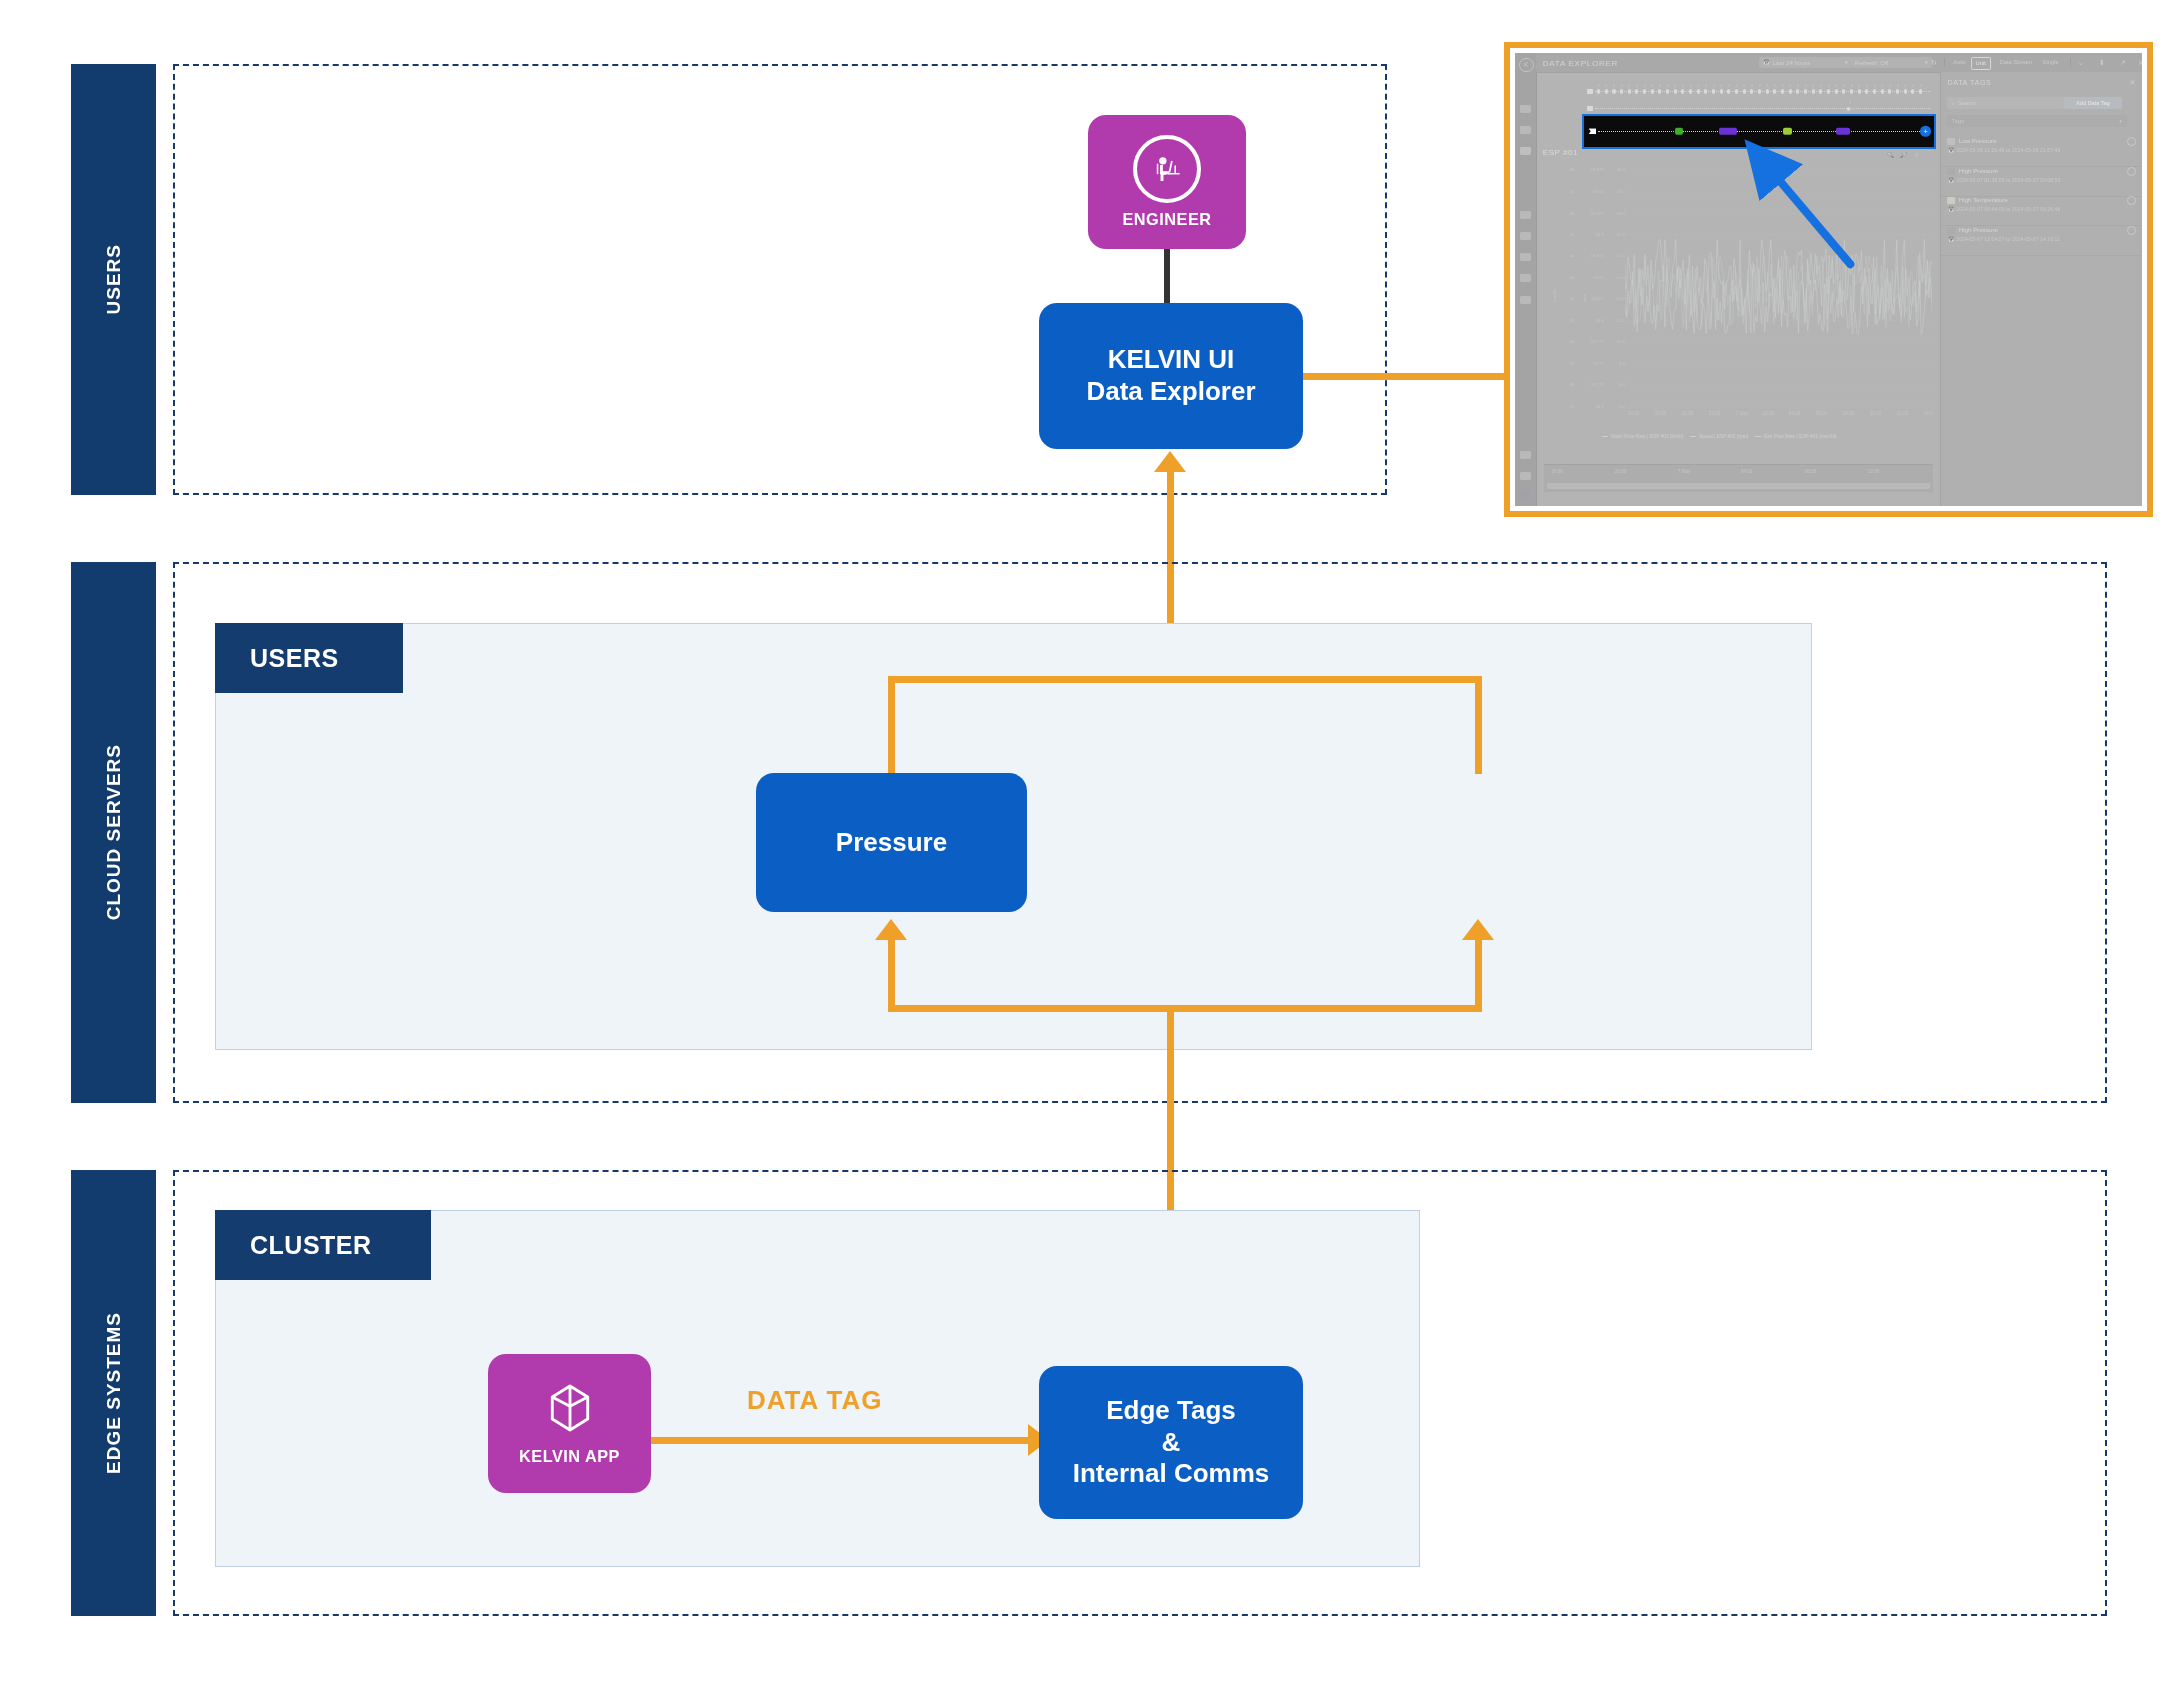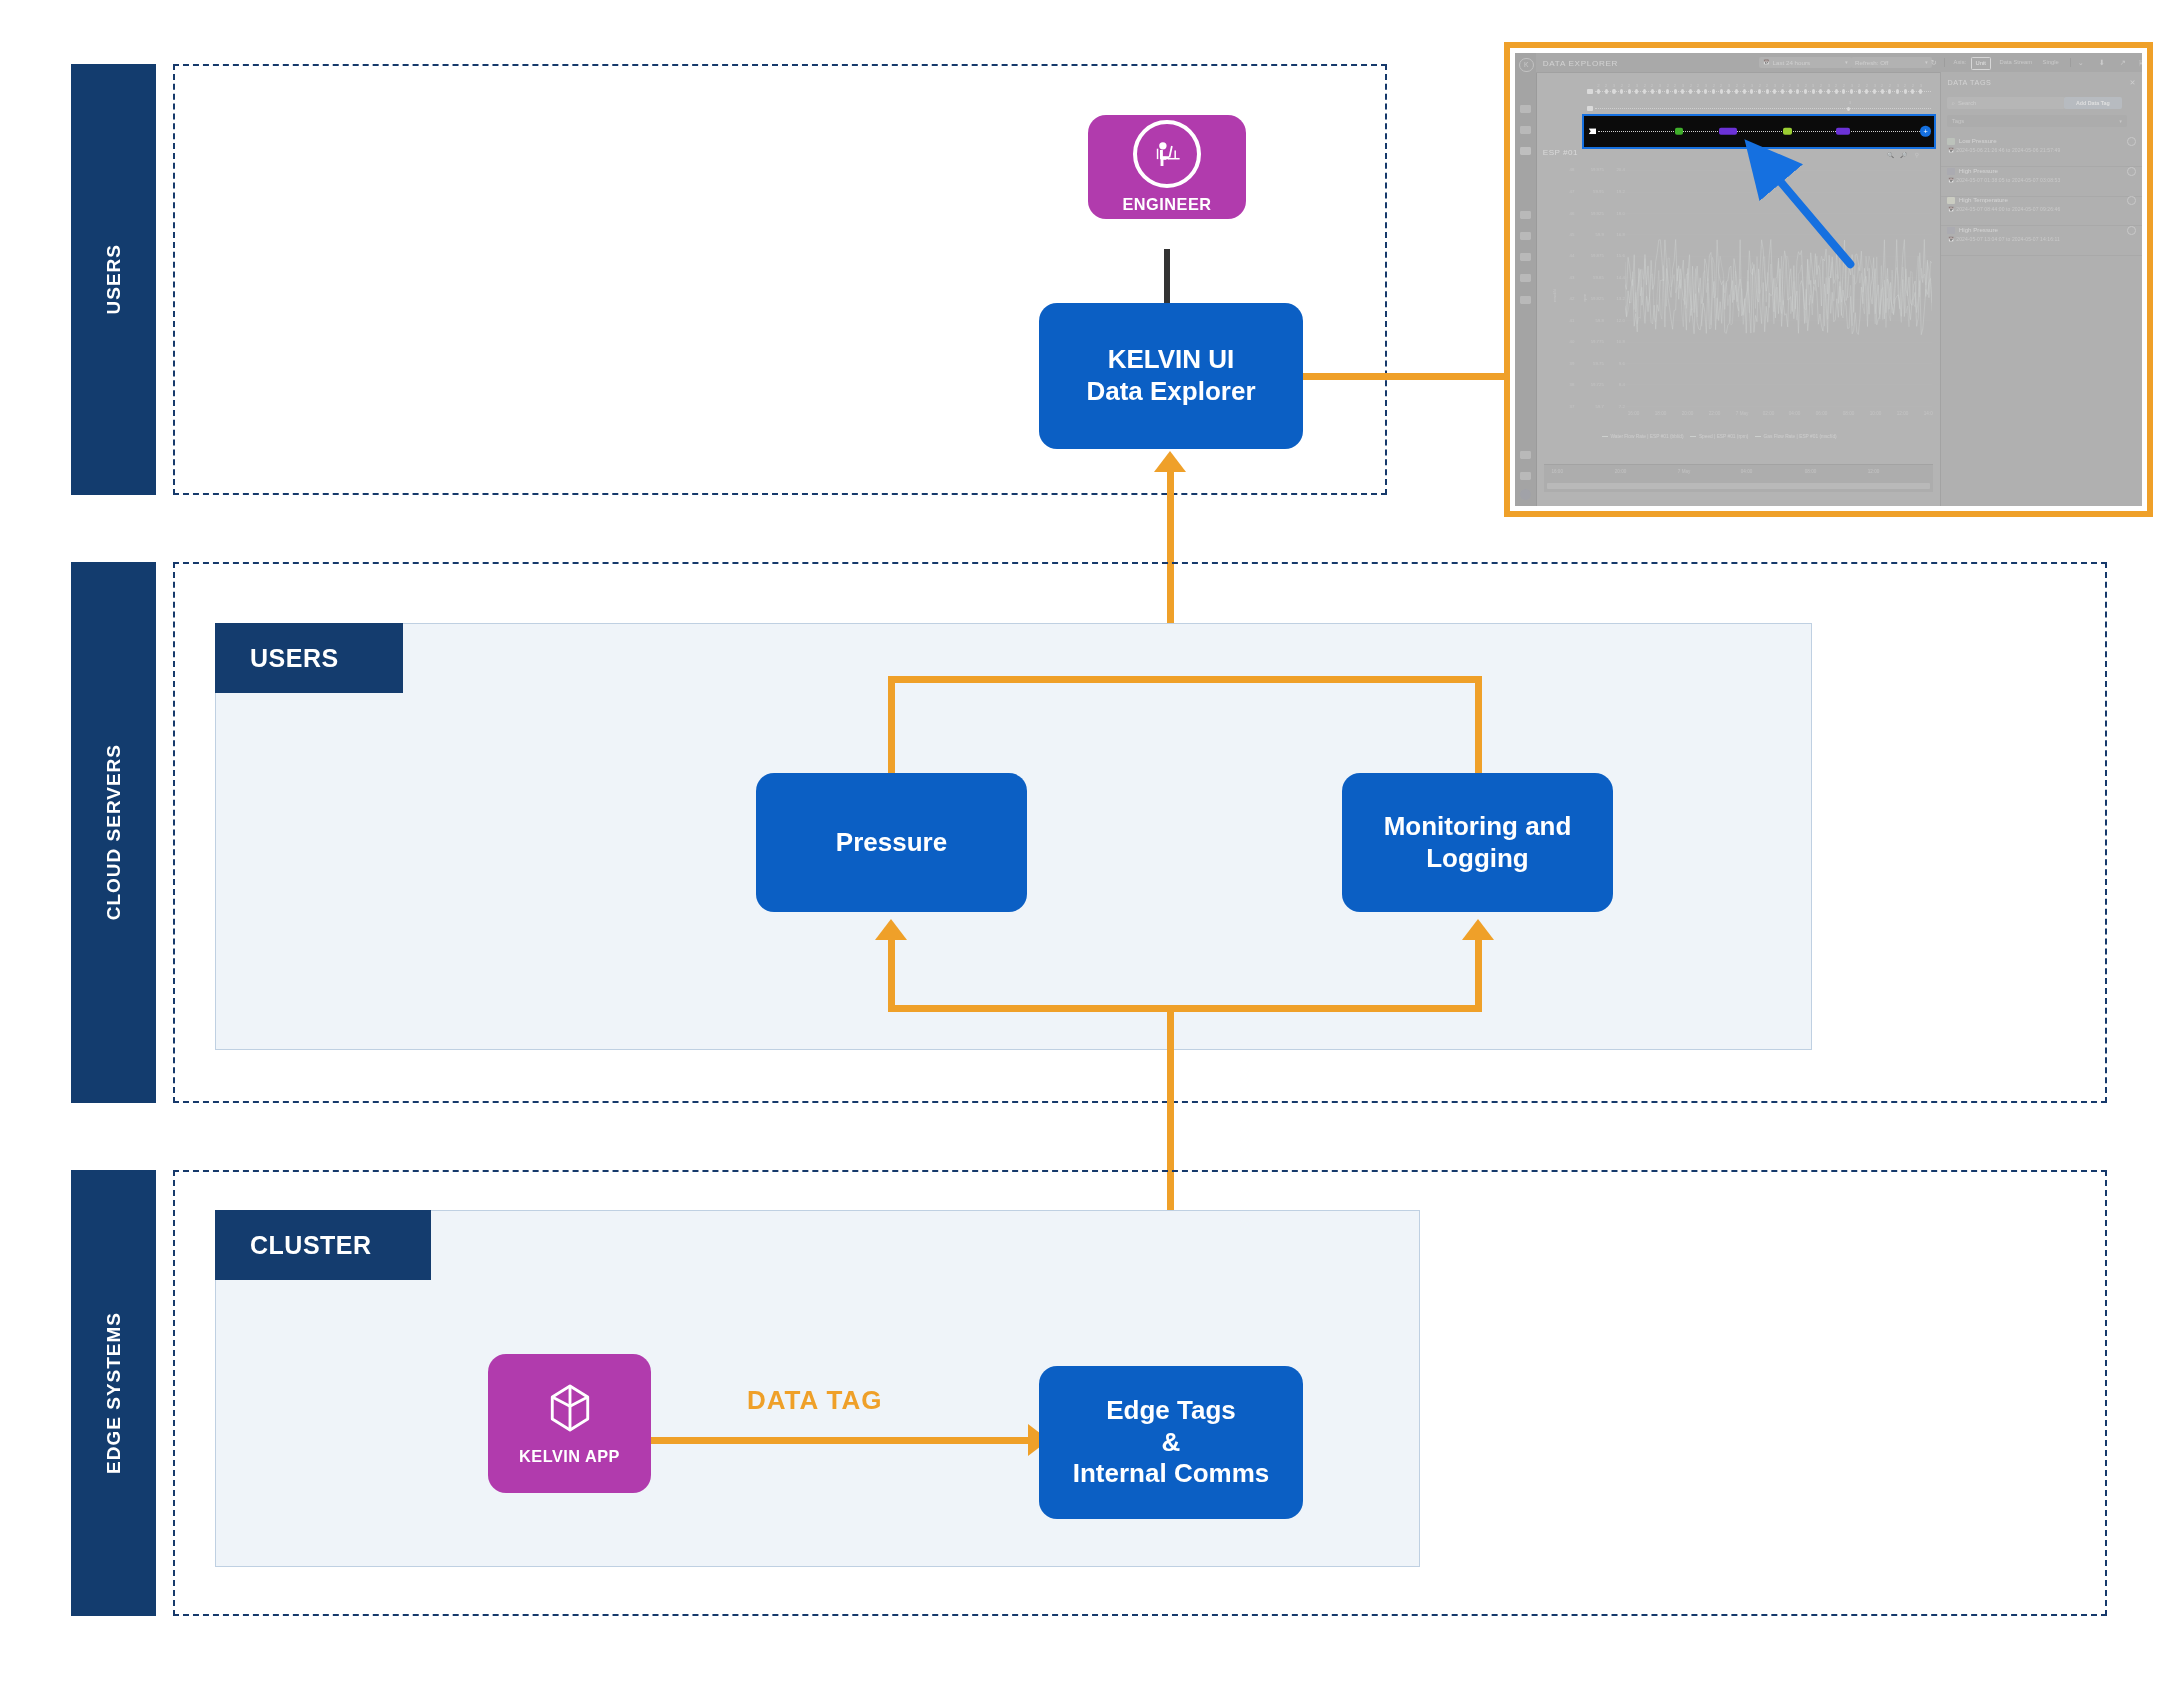--- a/index.html
+++ b/index.html
@@ -97,21 +97,21 @@
 </head>
 <body>
 
 <div id="stage">
 
   <div class="lane-tab" style="left:71px;top:64px;width:85px;height:431px;">
     <span>USERS</span>
   </div>
   <div class="lane-box" style="left:173px;top:64px;width:1214px;height:431px;"></div>
 
-  <div class="node purple" style="left:1088px;top:115px;width:158px;height:104px;">
+  <div class="node purple" style="left:1088px;top:115px;width:158px;height:134px;">
     <div style="width:60px;height:60px;border-radius:50%;border:4.3px solid #fff;display:flex;align-items:center;justify-content:center;">
       <svg width="37" height="37" viewBox="0 0 64 64" aria-hidden="true">
         <circle cx="24" cy="17" r="6.4" fill="#fff"></circle>
         <path d="M19 24 h5 v11 h11 v5 H19 z" fill="#fff"></path>
         <path d="M20 36 h10 v5 h-5 v11 h-5 z" fill="#fff"></path>
         <rect x="13.5" y="22" width="2.6" height="18" fill="#fff"></rect>
         <rect x="36" y="17" width="3" height="20" fill="#fff" transform="rotate(12 37 27)"></rect>
         <rect x="33" y="38" width="20" height="2.6" fill="#fff"></rect>
         <rect x="44" y="25" width="2.6" height="14" fill="#fff"></rect>
       </svg>
@@ -142,24 +142,20 @@
   </div>
 
   <div class="seg" style="left:888px;top:676px;width:594px;height:6.7px;"></div>
   <div class="seg" style="left:888px;top:676px;width:6.7px;height:98px;"></div>
   <div class="seg" style="left:1475px;top:676px;width:6.7px;height:98px;"></div>
 
   <div class="node blue" style="left:756px;top:773px;width:271px;height:139px;">
     <div class="lbl">Pressure</div>
   </div>
 
-  <div class="node blue" style="left:1342px;top:773px;width:271px;height:139px;">
-    <div class="lbl">Monitoring and</div>
-    <div class="lbl">Logging</div>
-  </div>
 
   <div class="seg" style="left:888px;top:1005px;width:594px;height:6.7px;"></div>
   <div class="seg" style="left:888px;top:940px;width:6.7px;height:71px;"></div>
   <div class="arrow-up" style="left:875px;top:919px;"></div>
   <div class="seg" style="left:1475px;top:940px;width:6.7px;height:71px;"></div>
   <div class="arrow-up" style="left:1462px;top:919px;"></div>
 
   <div class="seg" style="left:1167px;top:1005px;width:6.7px;height:362px;"></div>
 
   <div class="lane-tab" style="left:71px;top:1170px;width:85px;height:446px;">

